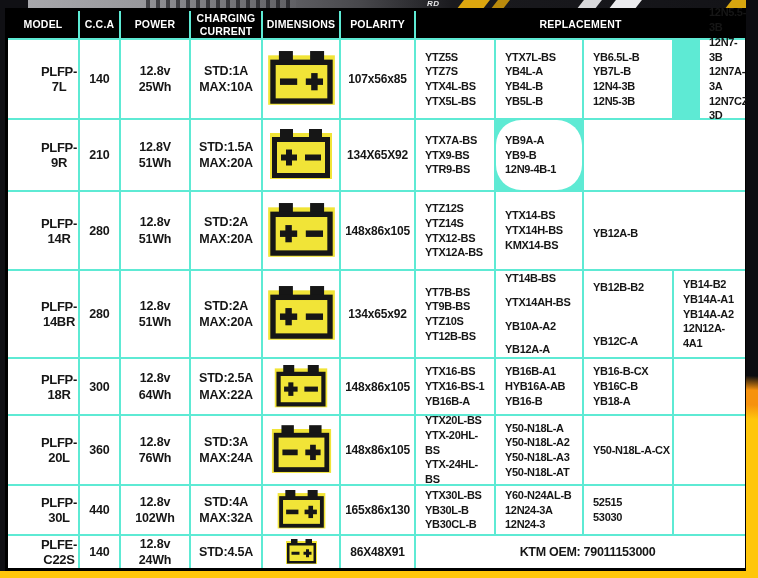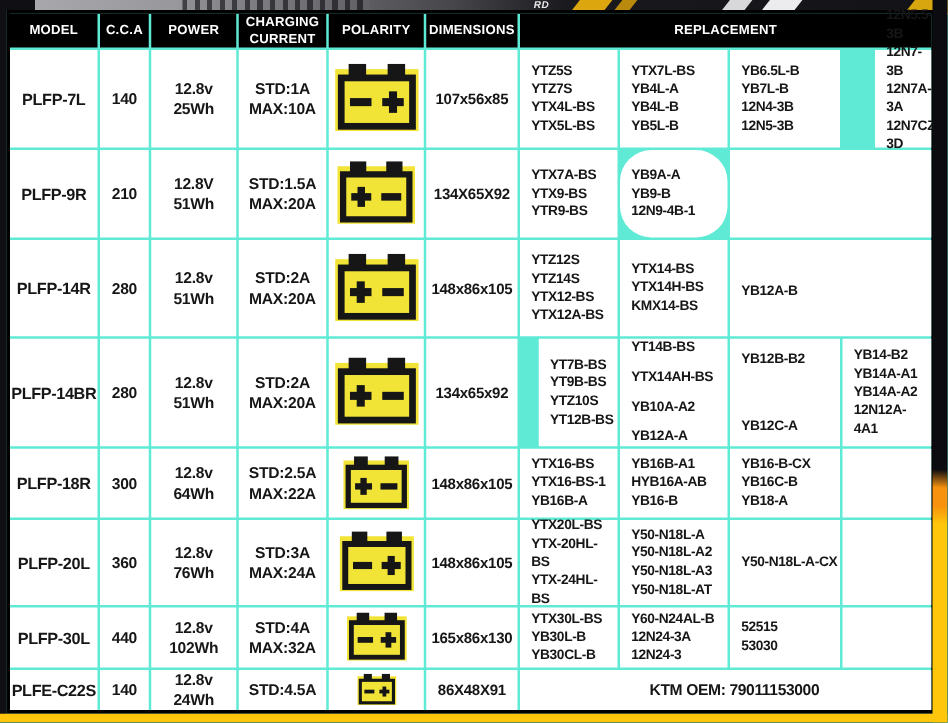--- a/index.html
+++ b/index.html
@@ -32,21 +32,21 @@
     background:#5eead4;border:3px solid #000;
     display:grid;gap:2px;
     grid-template-columns:70px 39px 68px 70px 76px 73px 78px 86px 88px 71px;
     grid-template-rows:27px 78px 70px 77px 86px 55px 68px 48px 32px;
   }
   .hcell{background:#000;color:#fff;display:flex;align-items:center;justify-content:center;
     text-align:center;font-size:10.5px;font-weight:700;letter-spacing:.2px;line-height:1.2;}
   .hspan{grid-column:span 4;}
   .cell{background:#fff;color:#161616;display:flex;flex-direction:column;
     align-items:center;justify-content:center;font-weight:700;text-align:center;}
-  .c-model{font-size:13px;letter-spacing:-.3px;}
+  .c-model{font-size:13px;letter-spacing:-.3px;padding-left:32px;}
   .c-num{font-size:12.5px;letter-spacing:-.2px;}
   .c-lines{font-size:12.5px;line-height:1.3;letter-spacing:-.2px;}
   .c-dims{font-size:12px;}
   .c-pol{justify-content:center;}
   .c-repl{align-items:flex-start;justify-content:center;text-align:left;
     padding-left:9px;padding-right:2px;font-size:11px;line-height:1.34;letter-spacing:-.3px;}
   .c-oem{align-items:center;text-align:center;padding-left:16px;font-size:12.5px;}
 </style>
 </head>
 <body>
@@ -61,22 +61,22 @@
   <span class="bg-rd">RD</span>
 </div>
 <div class="bg-right"></div>
 <div class="bg-bottom"></div>
 
 <div class="spec-table" id="grid">
   <div class="hcell">MODEL</div>
   <div class="hcell">C.C.A</div>
   <div class="hcell">POWER</div>
   <div class="hcell">CHARGING CURRENT</div>
+  <div class="hcell">DIMENSIONS</div>
   <div class="hcell">POLARITY</div>
-  <div class="hcell">DIMENSIONS</div>
   <div class="hcell hspan">REPLACEMENT</div>
 <div class="cell c-model">PLFP-7L</div>
     <div class="cell c-num">140</div>
     <div class="cell c-lines">
       <div>12.8v</div>
       <div>25Wh</div>
     </div>
     <div class="cell c-lines">
       <div>STD:1A</div>
       <div>MAX:10A</div>
@@ -200,21 +200,21 @@
         <rect x="2" y="4" width="62" height="46" fill="#f1e437"></rect>
         <rect x="12" y="0" width="13" height="10" fill="#161616"></rect>
         <rect x="41" y="0" width="13" height="10" fill="#161616"></rect>
         <rect x="6.5" y="10.5" width="53" height="36" fill="none" stroke="#161616" stroke-width="5"></rect>
         <rect x="13" y="25.5" width="16" height="6" fill="#161616"></rect>
         <rect x="18" y="20.5" width="6" height="16" fill="#161616"></rect>
         <rect x="37" y="25.5" width="16" height="6" fill="#161616"></rect>
       </svg>
     </div>
     <div class="cell c-num c-dims">134x65x92</div>
-    <div class="cell c-repl" style="grid-column: span 1; margin-left: 15px;">
+    <div class="cell c-repl" style="grid-column: span 1;">
       <div>YT7B-BS</div>
       <div>YT9B-BS</div>
       <div>YTZ10S</div>
       <div>YT12B-BS</div>
     </div>
     <div class="cell c-repl" style="grid-column: span 1; justify-content: space-between;">
       <div>YT14B-BS</div>
       <div>YTX14AH-BS</div>
       <div>YB10A-A2</div>
       <div>YB12A-A</div>

